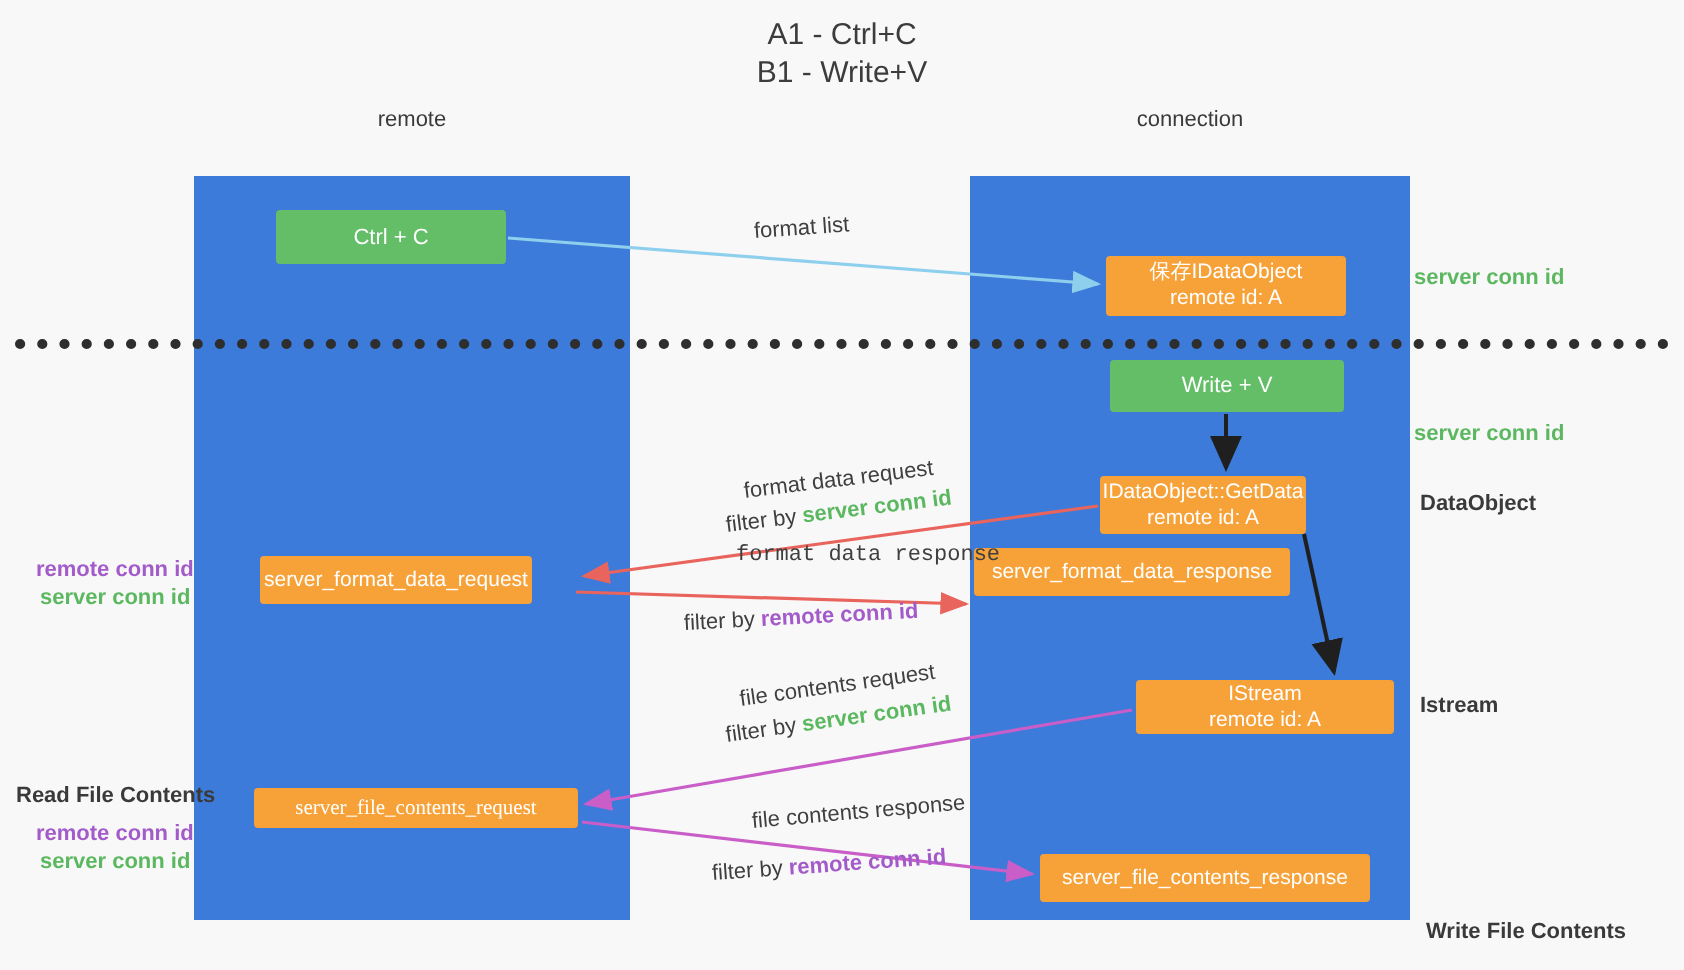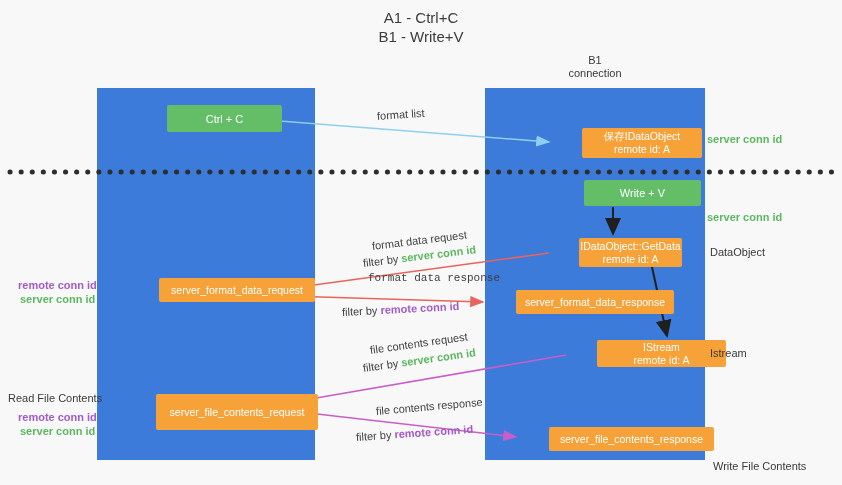--- a/index.html
+++ b/index.html
@@ -12,46 +12,46 @@
   .stage{position:relative;width:842px;height:485px;background:var(--bg);overflow:hidden;padding-left:24px;}
   .title{position:absolute;left:0;right:0;top:8px;text-align:center;color:var(--text-dark);
          font-size:15px;line-height:19px;}
   .lane{position:absolute;top:88px;height:372px;background:var(--lane-blue);}
   .lane-left{left:97px;width:218px;}
   .lane-right{left:485px;width:220px;}
   .lane-header{position:absolute;top:54px;text-align:center;color:#3a3a3a;font-size:11px;line-height:13px;}
   .lane-header.left{left:97px;width:218px;}
   .lane-header.right{left:485px;width:220px;}
   .box{position:absolute;display:flex;flex-direction:column;align-items:center;justify-content:center;
-       color:#fff;border-radius:2px;margin-left:29px;}
+       color:#fff;border-radius:2px;}
   .box-green{background:var(--green);font-size:11px;}
   .box-orange{background:var(--orange);}
   .box .l1,.box .l2{display:block;line-height:13px;font-size:10.5px;}
   .box-single{font-size:10.5px;}
   svg.overlay{position:absolute;left:0;top:0;pointer-events:none;}
   .albl{position:absolute;white-space:nowrap;font-size:11px;color:#3f3f3f;transform-origin:left center;}
   .side{position:absolute;white-space:nowrap;font-size:11px;}
   .c-green{color:var(--text-green);font-weight:bold;}
   .c-purple{color:var(--text-purple);font-weight:bold;}
-  .c-dark{color:#3a3a3a;font-weight:normal;}
+  .c-dark{color:#3a3a3a;font-weight:bold;}
 </style>
 </head>
 <body>
 
 <div class="stage">
 
   <div class="title">
     <div>A1 - Ctrl+C</div>
     <div>B1 - Write+V</div>
   </div>
 
   <div class="lane-header left">
+    <div>remote</div>
   </div>
   <div class="lane-header right">
-    <div>B1</div>
     <div>connection</div>
   </div>
 
   <div class="lane lane-left"></div>
   <div class="lane lane-right"></div>
 
   <svg class="overlay" width="842" height="485" viewBox="0 0 842 485">
     <defs>
       <marker id="m-blue" markerWidth="10" markerHeight="8" refX="8" refY="3.5" orient="auto">
         <path d="M0,0 L9,3.5 L0,7 z" fill="#8ecfee"></path>
@@ -91,30 +91,30 @@
     <span class="l2">remote id: A</span>
   </div>
 
   <div class="box box-green" style="left:555px;top:180px;width:117px;height:26px;">Write + V</div>
 
   <div class="box box-orange" style="left:550px;top:238px;width:103px;height:29px;">
     <span class="l1">IDataObject::GetData</span>
     <span class="l2">remote id: A</span>
   </div>
 
-  <div class="box box-orange box-single" style="left:130px;top:278px;width:156px;height:24px;">server_format_data_request</div>
+  <div class="box box-orange box-single" style="left:130px;top:278px;width:136px;height:24px;">server_format_data_request</div>
 
-  <div class="box box-orange box-single" style="left:487px;top:290px;width:158px;height:24px;">server_format_data_response</div>
+  <div class="box box-orange box-single" style="left:487px;top:274px;width:158px;height:24px;">server_format_data_response</div>
 
   <div class="box box-orange" style="left:568px;top:340px;width:129px;height:27px;">
     <span class="l1">IStream</span>
     <span class="l2">remote id: A</span>
   </div>
 
-  <div class="box box-orange box-single" style="left:127px;top:394px;width:162px;height:36px;">server_file_contents_request</div>
+  <div class="box box-orange box-single" style="left:127px;top:394px;width:162px;height:20px;font-family:Liberation Serif, serif;">server_file_contents_request</div>
 
   <div class="box box-orange box-single" style="left:520px;top:427px;width:165px;height:24px;">server_file_contents_response</div>
 
   <div class="albl" style="left:377px;top:110px;transform:rotate(-4deg);">format list</div>
 
   <div class="albl" style="left:372px;top:240px;transform:rotate(-7deg);">format data request</div>
   <div class="albl" style="left:363px;top:257px;transform:rotate(-7deg);">
     <span>filter by </span><span class="c-green">server conn id</span>
   </div>
 

